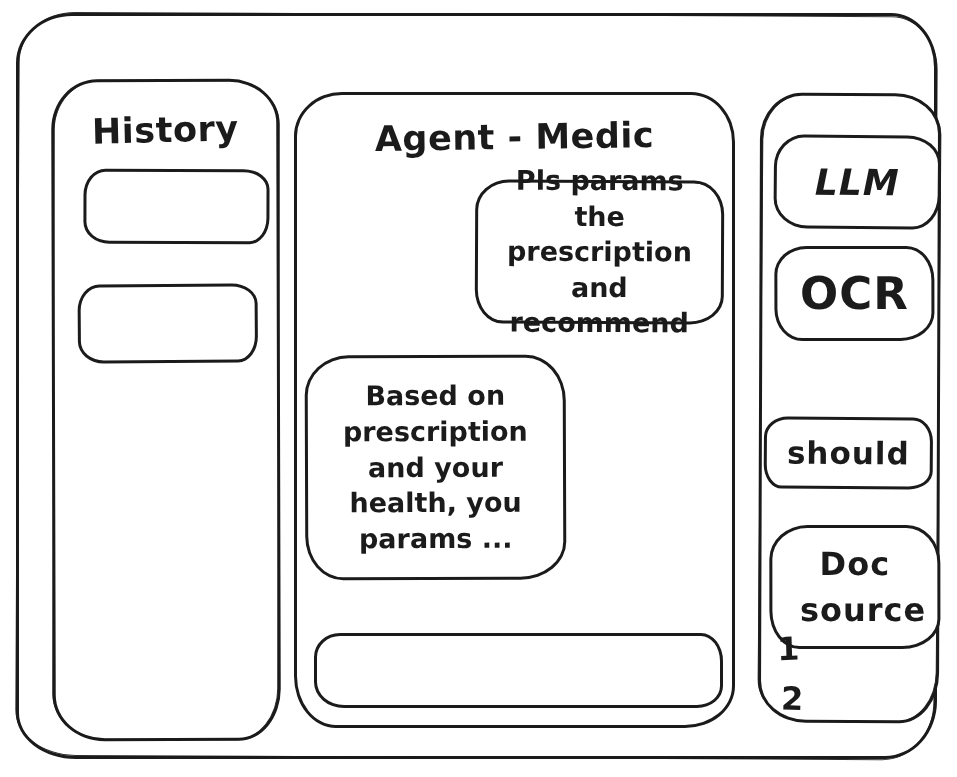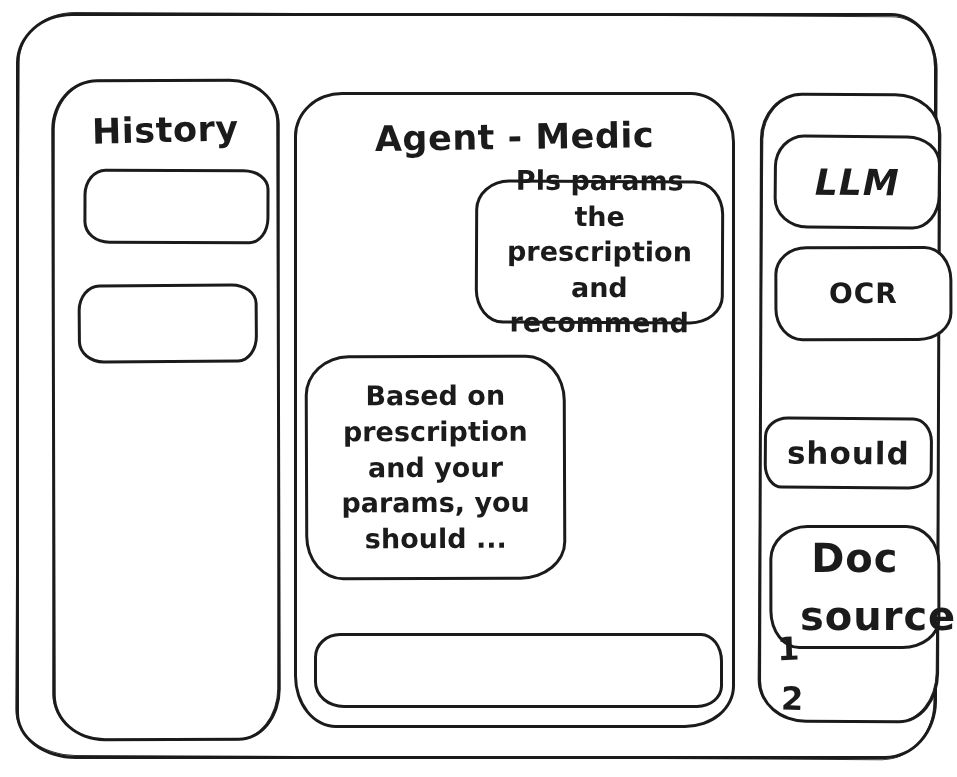--- a/index.html
+++ b/index.html
@@ -131,34 +131,34 @@
     padding: 2px 6px;
     letter-spacing: 1px;
   }
   .tool-btn.llm {
     left: 11px; top: 39px; width: 167px; height: 94px;
     font-size: 36px; font-style: italic;
     border-radius: 30px 34px 28px 34px / 32px 28px 34px 30px;
     transform: rotate(.3deg);
   }
   .tool-btn.ocr {
-    left: 12px; top: 150px; width: 178px; height: 95px;
-    font-size: 28px;
+    left: 12px; top: 150px; width: 160px; height: 95px;
+    font-size: 45px;
     border-radius: 32px 28px 34px 28px / 28px 34px 28px 32px;
     transform: rotate(-.3deg);
   }
   .tool-btn.params {
     left: 2px; top: 321px; width: 169px; height: 72px;
     font-size: 31px;
     border-radius: 24px 20px 24px 18px / 20px 24px 18px 24px;
     transform: rotate(.2deg);
   }
   .tool-btn.doc {
     left: 8px; top: 429px; width: 171px; height: 124px;
-    font-size: 40px;
+    font-size: 32px;
     line-height: 1.45;
     border-radius: 38px 34px 38px 30px / 34px 38px 30px 38px;
     transform: rotate(-.25deg);
   }
   .tool-btn.doc .label-wrap { width: 110px; }
 
   .doc-num {
     position: absolute;
     font-size: 32px;
     font-weight: 700;
@@ -180,21 +180,21 @@
     </aside>
 
     <main class="sk chat-panel">
       <div class="panel-title">Agent - Medic</div>
 
       <div class="sk double bubble user">
         <span>Pls params the prescription and recommend</span>
       </div>
 
       <div class="sk bubble agent">
-        <span>Based on prescription and your params, you should ...</span>
+        <span>Based on prescription and your health, you params ...</span>
       </div>
 
       <input class="sk chat-input" type="text" value="" style="">
     </main>
 
     <aside class="sk double tools-panel">
       <button class="tool-btn llm">
         <span>LLM</span>
       </button>
       <button class="tool-btn ocr">

